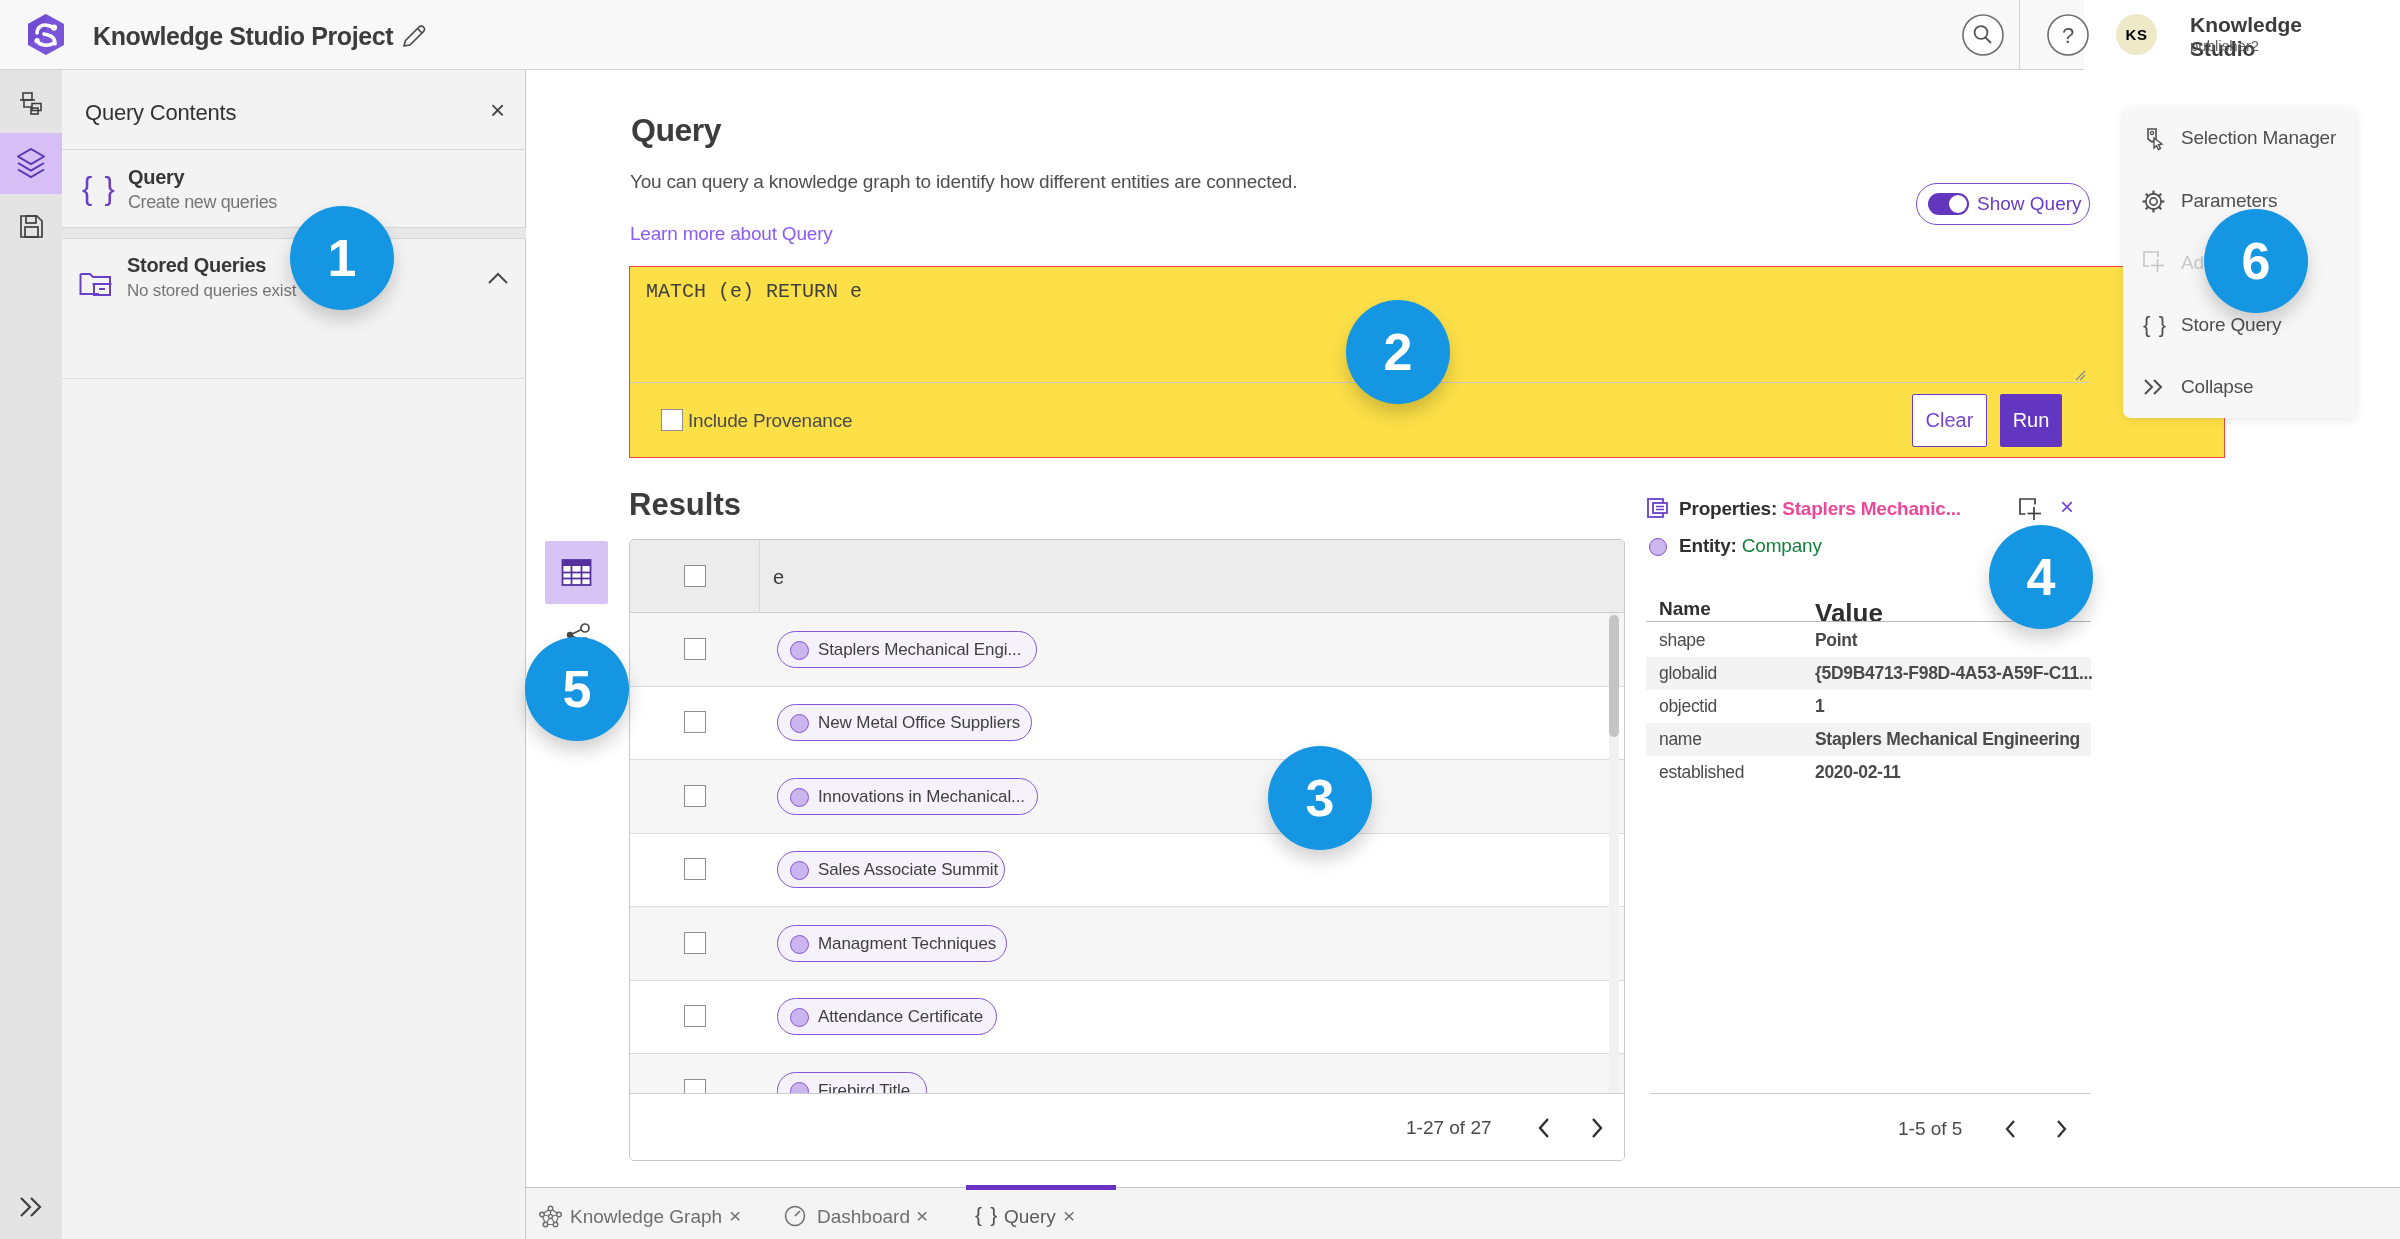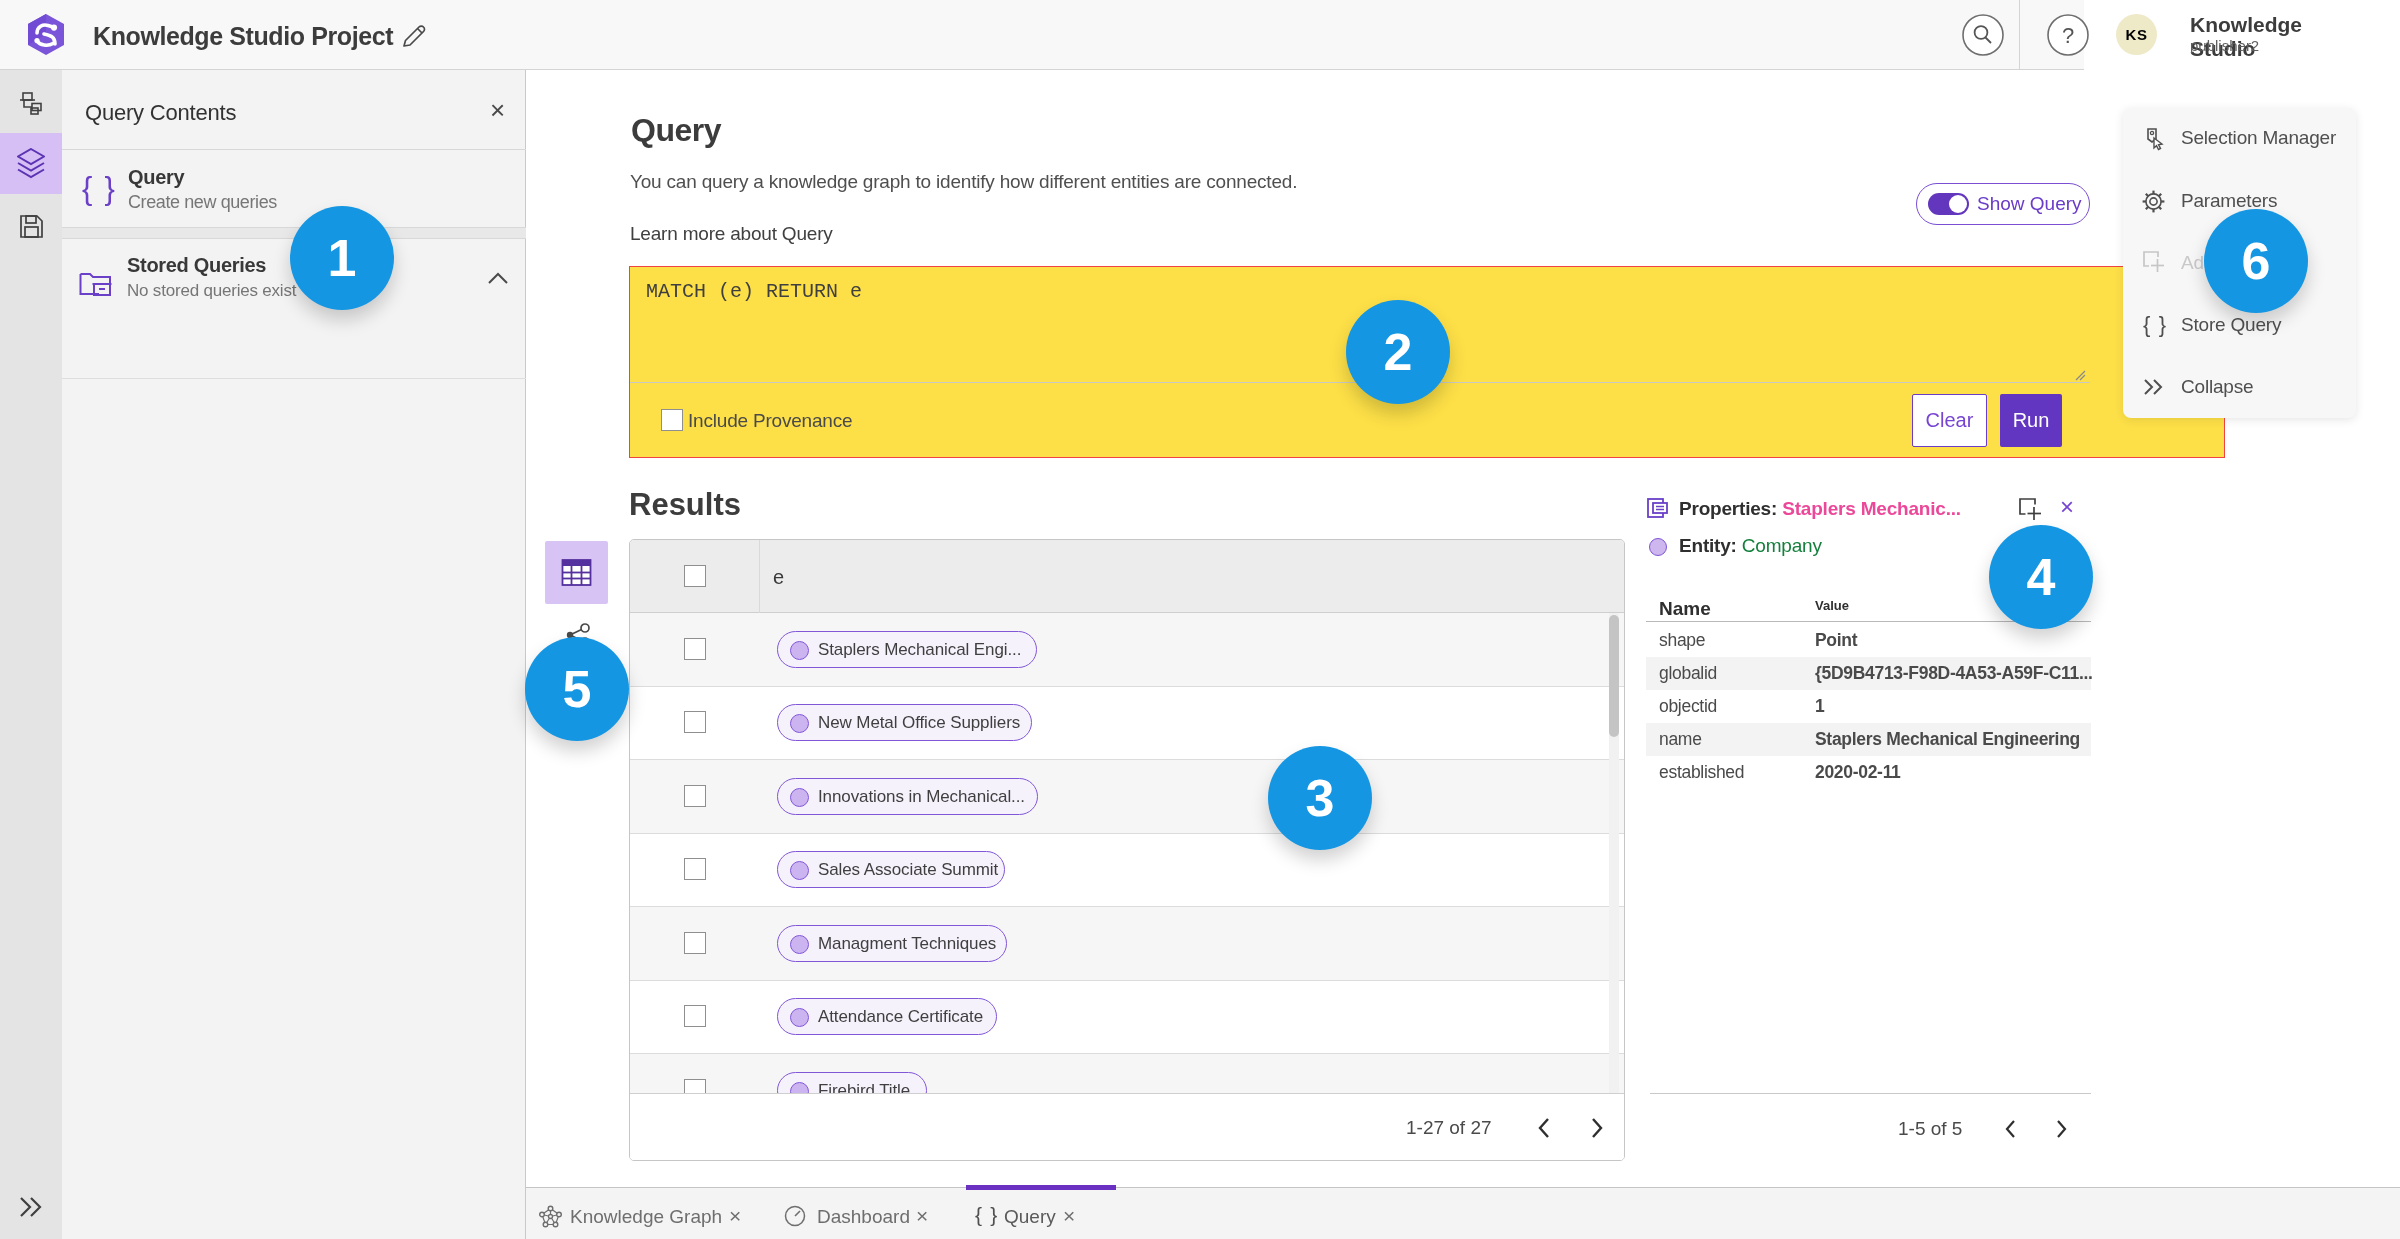--- a/index.html
+++ b/index.html
@@ -115,21 +115,21 @@
   <div class="abs" style="left:65px;top:211px;font-size:17px;letter-spacing:-0.2px;color:#767676;">No stored queries exist</div>
   <svg class="abs" style="left:425px;top:201px;" width="22" height="14" viewBox="0 0 22 14">
     <polyline points="2,12 11,3 20,12" fill="none" stroke="#4a4a4a" stroke-width="2"></polyline>
   </svg>
 
   <div class="abs" style="left:0;top:308px;width:464px;height:1px;background:#dedede;"></div>
 </div>
 
 <div class="abs" style="left:631px;top:112px;font-size:32px;font-weight:bold;letter-spacing:-0.5px;color:#3c3c3c;">Query</div>
 <div class="abs" style="left:630px;top:171px;font-size:19px;letter-spacing:-0.2px;color:#4f4f4f;">You can query a knowledge graph to identify how different entities are connected.</div>
-<div class="abs" style="left:630px;top:223px;font-size:19px;letter-spacing:-0.2px;color:#404040;">Learn more about Query</div>
+<div class="abs" style="left:630px;top:223px;font-size:19px;letter-spacing:-0.2px;color:#8b5cf6;">Learn more about Query</div>
 
 <div class="abs" style="left:1916px;top:183px;width:174px;height:42px;border:1.5px solid #7a4fd2;border-radius:21px;background:#fff;">
   <div class="abs" style="left:11px;top:9px;width:41px;height:22px;border-radius:11px;background:#6237be;">
     <div class="abs" style="left:21px;top:2px;width:18px;height:18px;border-radius:9px;background:#fff;"></div>
   </div>
   <div class="abs" style="left:60px;top:9px;font-size:19px;color:#6a3cc8;">Show Query</div>
 </div>
 
 <div class="abs" style="left:629px;top:266px;width:1596px;height:192px;border:1px solid #ef4444;background:#fde047;">
   <div class="abs" style="left:16px;top:13px;font-family:'Liberation Mono',monospace;font-size:20px;color:#3f3f3f;">MATCH (e) RETURN e</div>
@@ -222,21 +222,21 @@
     <path d="M17 7.5 V2 H2 V17 H7.5" fill="none" stroke="#3f3f3f" stroke-width="1.7"></path>
     <line x1="9.5" y1="16.5" x2="23" y2="16.5" stroke="#3f3f3f" stroke-width="1.7"></line>
     <line x1="16" y1="10" x2="16" y2="23" stroke="#3f3f3f" stroke-width="1.7"></line>
   </svg>
   <div class="abs" style="left:414px;top:3px;font-size:24px;color:#7646d2;">×</div>
 
   <div class="abs" style="left:3px;top:48px;width:18px;height:18px;border-radius:50%;background:#cdb7ee;border:1.5px solid #7f54d5;"></div>
   <div class="abs" style="left:33px;top:45px;font-size:19px;letter-spacing:-0.2px;font-weight:bold;color:#2f2f2f;white-space:nowrap;">Entity: <span style="font-weight:normal;color:#15803d;">Company</span></div>
 
   <div class="abs" style="left:13px;top:108px;font-size:19px;font-weight:bold;color:#2f2f2f;">Name</div>
-  <div class="abs" style="left:169px;top:108px;font-size:13px;font-weight:bold;color:#2f2f2f;">Value</div>
+  <div class="abs" style="left:169px;top:108px;font-size:26px;font-weight:bold;color:#2f2f2f;">Value</div>
   <div class="abs" style="left:0;top:131px;width:445px;height:1px;background:#b9b9b9;"></div>
   <div class="abs" style="left:0;top:167px;width:445px;height:33px;background:#f3f3f3;"></div>
   <div class="abs" style="left:0;top:233px;width:445px;height:33px;background:#f3f3f3;"></div>
   <div class="prow" style="top:134px;"><span>shape</span><span class="pv">Point</span></div>
   <div class="prow" style="top:167px;"><span>globalid</span><span class="pv">{5D9B4713-F98D-4A53-A59F-C11...</span></div>
   <div class="prow" style="top:200px;"><span>objectid</span><span class="pv">1</span></div>
   <div class="prow" style="top:233px;"><span>name</span><span class="pv">Staplers Mechanical Engineering</span></div>
   <div class="prow" style="top:266px;"><span>established</span><span class="pv">2020-02-11</span></div>
 
   <div class="abs" style="left:4px;top:603px;width:441px;height:1px;background:#c9c9c9;"></div>

